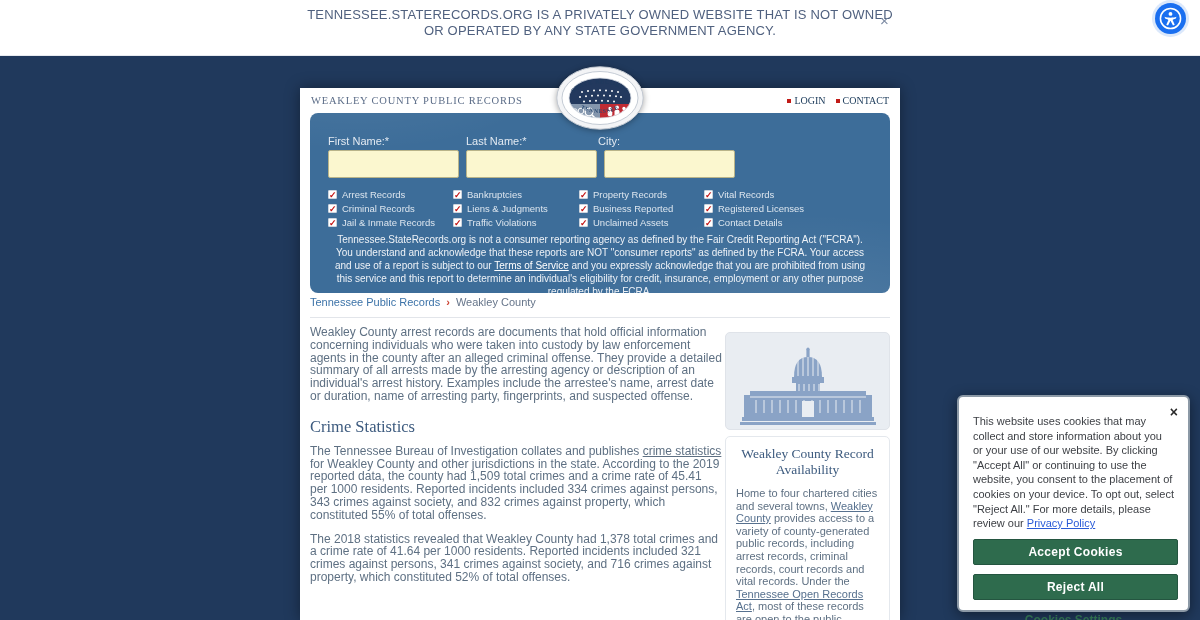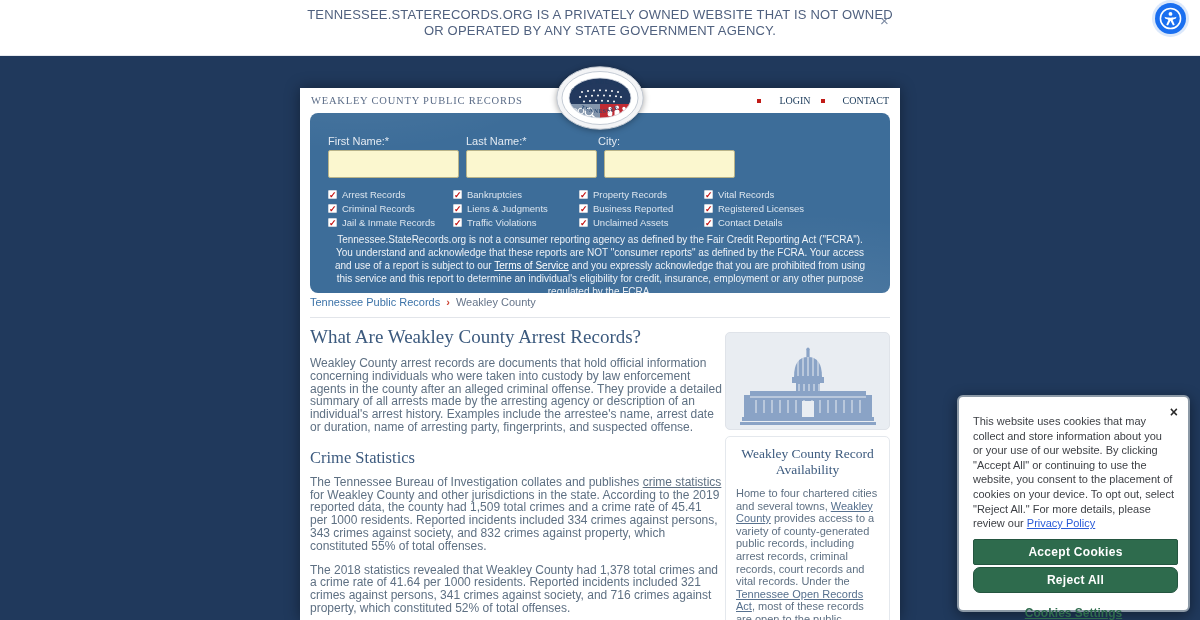--- a/index.html
+++ b/index.html
@@ -11,21 +11,21 @@
   .top-banner .msg { margin:7px auto 0; max-width:590px; text-align:center; font-size:13px; line-height:16px; color:#50617f; letter-spacing:.2px; }
   .banner-close { position:absolute; left:880px; top:13px; font-size:15px; color:#7d8ba3; cursor:pointer; line-height:1; }
   .a11y-btn { position:absolute; right:14px; top:3px; width:31px; height:31px; border-radius:50%; background:#1a6ff0; box-shadow:0 0 0 3px #dbe8fb; display:flex; align-items:center; justify-content:center; cursor:pointer; }
 
   
   .page { position:absolute; left:300px; top:88px; width:600px; height:532px; background:#ffffff; box-shadow:0 0 14px rgba(0,0,0,.4); z-index:5; }
 
   .site-header { position:absolute; left:0; top:0; width:100%; height:25px; padding:0 11px; display:flex; align-items:center; justify-content:space-between; }
   .site-title { font-family:"Liberation Serif", serif; font-size:10.5px; letter-spacing:.8px; color:#5c6d88; }
   .hdr-nav { display:flex; gap:10px; font-family:"Liberation Serif", serif; font-size:10px; color:#22405f; }
-  .hdr-nav a { display:flex; align-items:center; gap:18px; color:#22405f; text-decoration:none; cursor:pointer; }
+  .hdr-nav a { display:flex; align-items:center; gap:3px; color:#22405f; text-decoration:none; cursor:pointer; }
   .red-dot { width:4px; height:4px; background:#c11b17; display:inline-block; }
 
   
   .seal { position:absolute; left:556px; top:66px; width:88px; height:64px; z-index:40; filter:drop-shadow(0 1px 3px rgba(0,0,0,.35)); }
 
   
   .form-panel { position:absolute; left:10px; top:25px; width:580px; height:180px; border-radius:8px;
     background:
       radial-gradient(ellipse 420px 180px at 85% 118%, rgba(255,255,255,.10), rgba(255,255,255,0) 62%),
       radial-gradient(ellipse 380px 160px at 8% -28%, rgba(255,255,255,.08), rgba(255,255,255,0) 55%),
@@ -64,21 +64,21 @@
   .avail-text { font-size:11px; line-height:12.6px; color:#5e7083; }
   .avail-text a { color:#56708e; text-decoration:underline; cursor:pointer; }
 
   
   .cookie { position:absolute; left:957px; top:395px; width:233px; height:217px; background:#fff; border:2px solid #8c99a6; border-radius:6px; box-shadow:0 3px 14px rgba(0,0,0,.45); padding:17px 14px 0; z-index:50; }
   .cookie-close { position:absolute; right:10px; top:8px; font-size:14px; font-weight:bold; color:#2b2b2b; cursor:pointer; line-height:1; }
   .cookie-text { font-size:11px; line-height:14.6px; color:#3c3f44; }
   .cookie-text a { color:#2a5bd7; text-decoration:underline; cursor:pointer; }
   .cookie-btn { display:block; width:205px; height:26px; margin:0 auto; background:#2e6b4d; border:1px solid #245540; border-radius:2px; color:#fff; font-weight:bold; font-size:12px; letter-spacing:.3px; cursor:pointer; }
   .btn-accept { margin-top:8px; }
-  .btn-reject { margin-top:2px;border-radius:7px; }
+  .btn-reject { margin-top:9px; }
   .cookie-settings { display:block; text-align:center; margin-top:13px; font-size:12px; font-weight:bold; color:#2e6b4d; text-decoration:underline; cursor:pointer; }
 </style>
 </head>
 <body>
 
 <div class="top-banner">
   <div class="msg">TENNESSEE.STATERECORDS.ORG IS A PRIVATELY OWNED WEBSITE THAT IS NOT OWNED OR OPERATED BY ANY STATE GOVERNMENT AGENCY.</div>
   <span class="banner-close">×</span>
   <div class="a11y-btn">
     <svg width="23" height="23" viewBox="0 0 24 24">
@@ -237,21 +237,20 @@
   </div>
 
   <div class="breadcrumb">
     <a>Tennessee Public Records</a>
     <span class="crumb-sep">›</span>
     <span class="crumb-cur">Weakley County</span>
   </div>
   <div class="rule"></div>
 
   <div class="article">
-    <h1>What Are Weakley County Arrest Records?</h1>
     <p>Weakley County arrest records are documents that hold official information concerning individuals who were taken into custody by law enforcement agents in the county after an alleged criminal offense. They provide a detailed summary of all arrests made by the arresting agency or description of an individual's arrest history. Examples include the arrestee's name, arrest date or duration, name of arresting party, fingerprints, and suspected offense.</p>
     <h2>Crime Statistics</h2>
     <p><span>The Tennessee Bureau of Investigation collates and publishes </span><a>crime statistics</a><span> for Weakley County and other jurisdictions in the state. According to the 2019 reported data, the county had 1,509 total crimes and a crime rate of 45.41 per 1000 residents. Reported incidents included 334 crimes against persons, 343 crimes against society, and 832 crimes against property, which constituted 55% of total offenses.</span></p>
     <p>The 2018 statistics revealed that Weakley County had 1,378 total crimes and a crime rate of 41.64 per 1000 residents. Reported incidents included 321 crimes against persons, 341 crimes against society, and 716 crimes against property, which constituted 52% of total offenses.</p>
 
   </div>
 
   <div class="sidebar">
     <div class="capitol-card">
       <svg width="136" height="84" viewBox="0 0 136 84">

